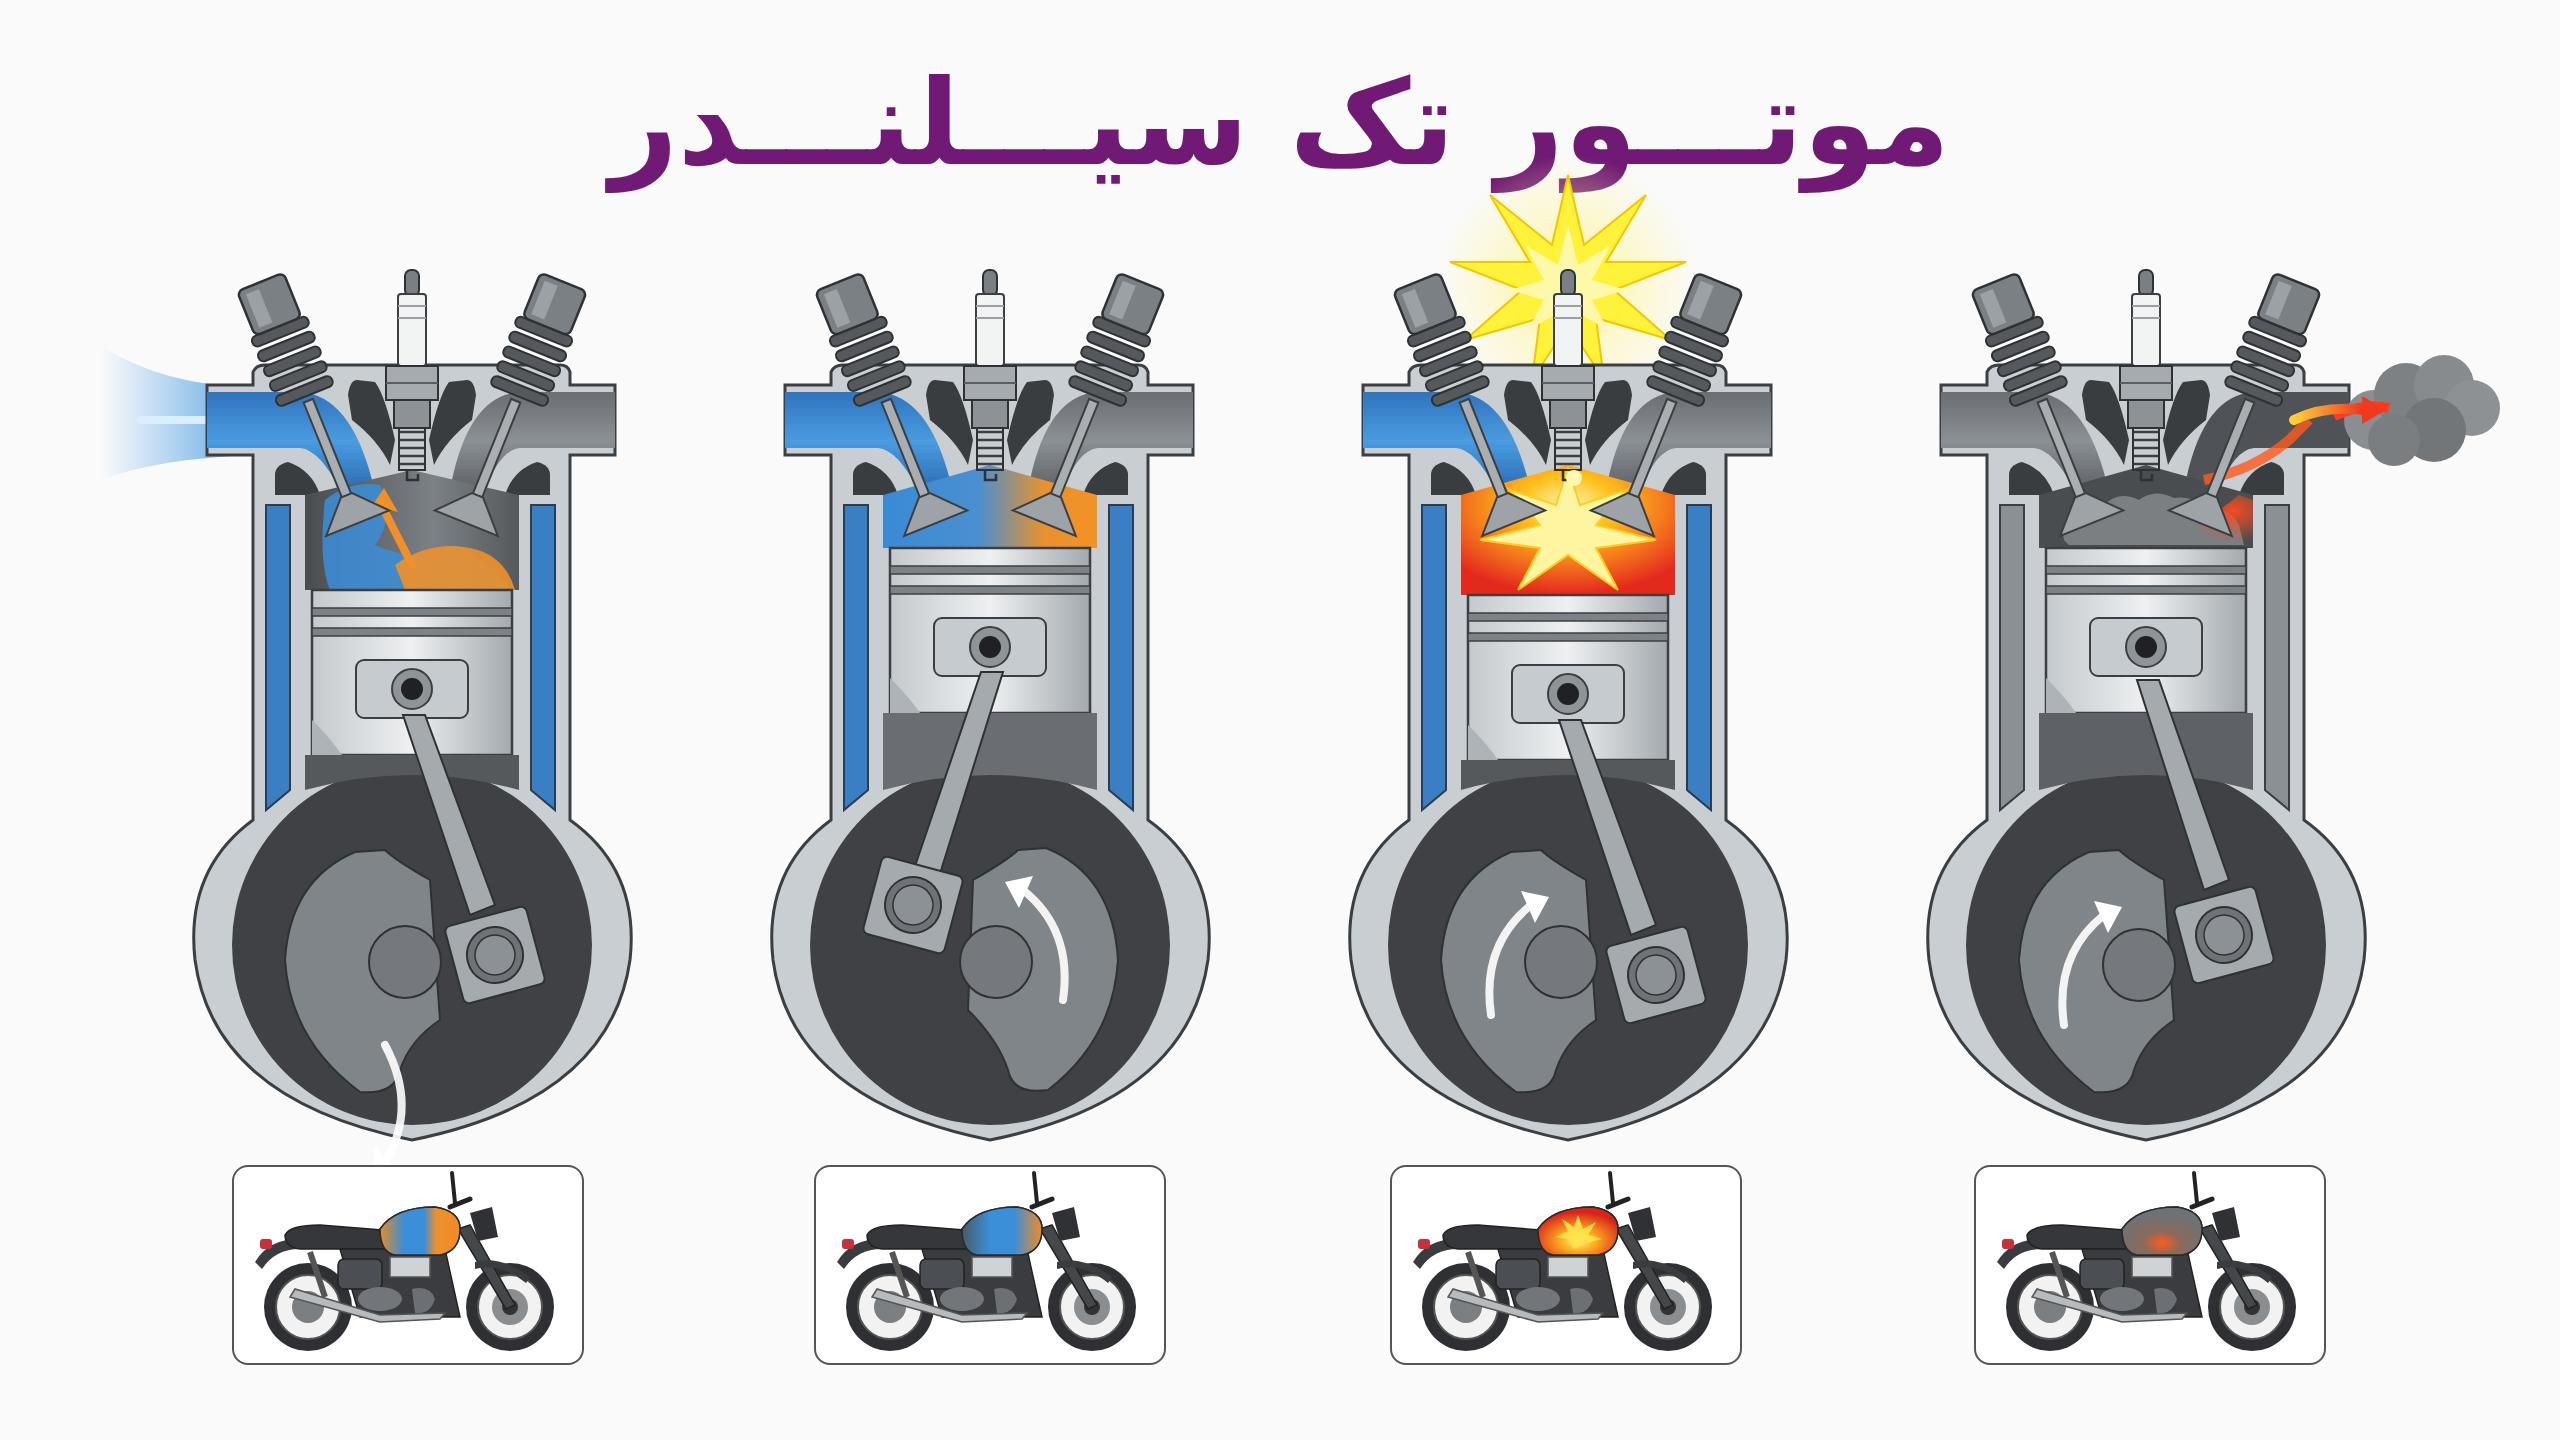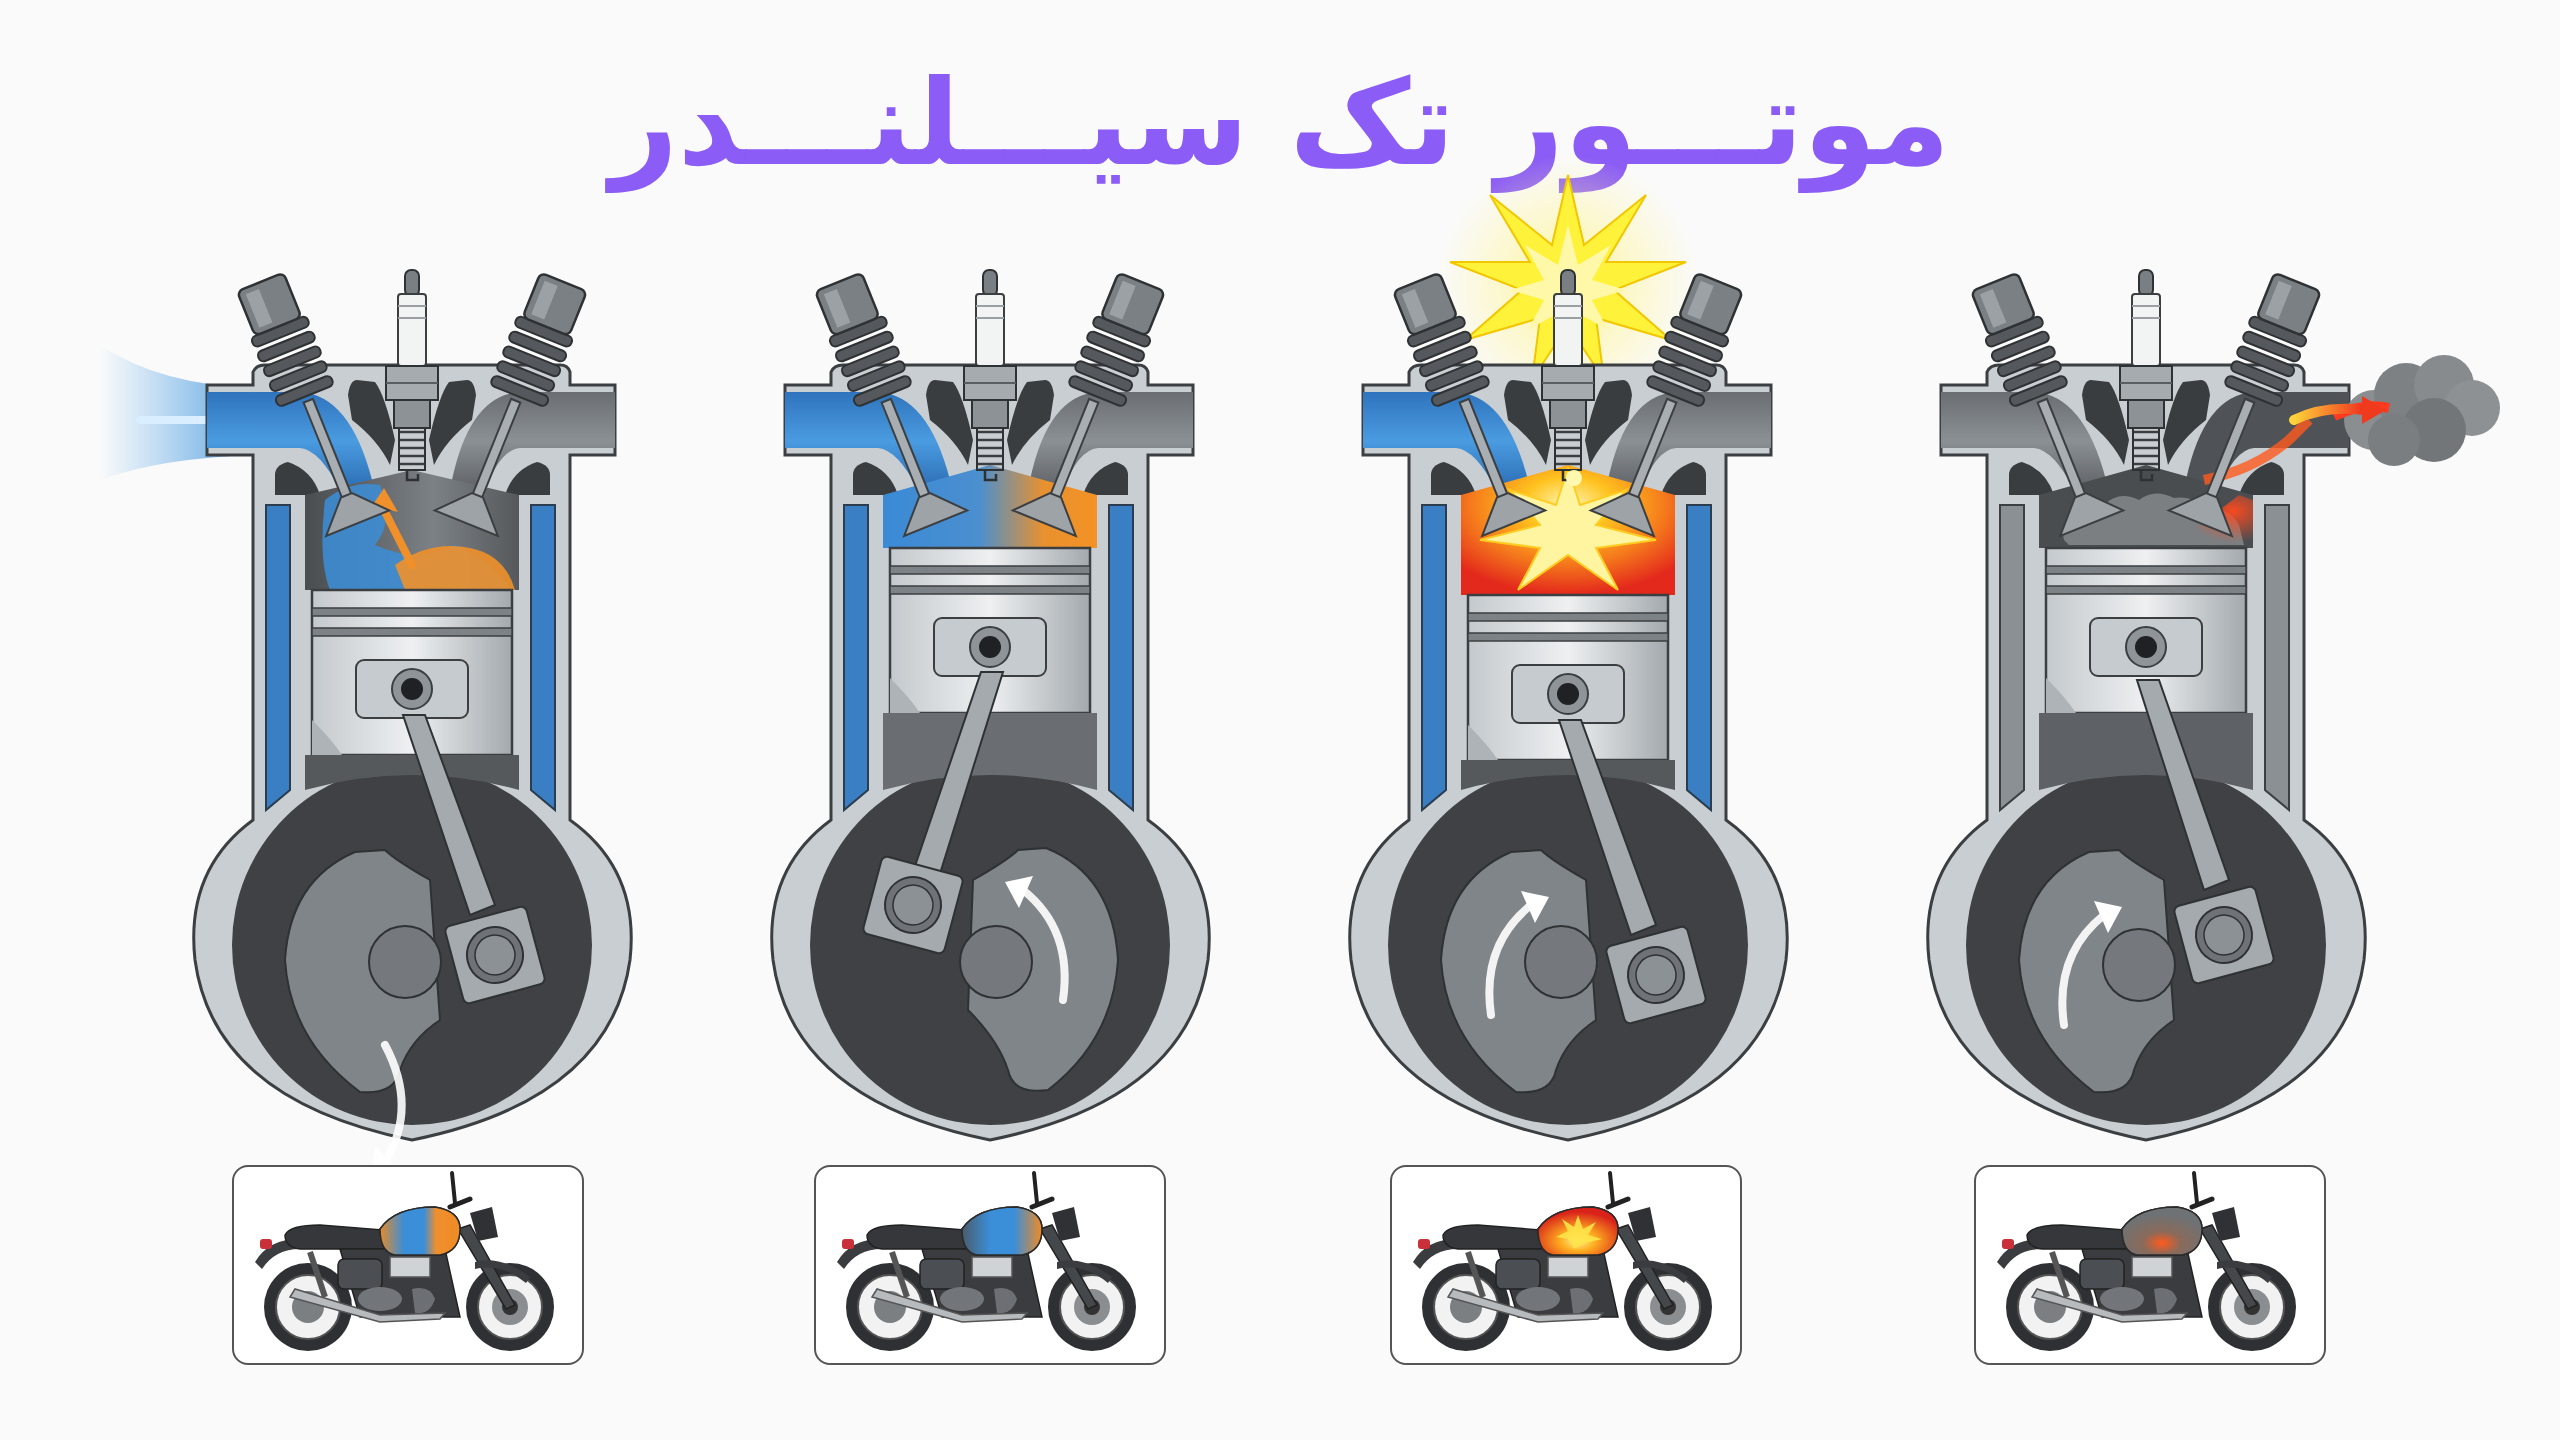--- a/index.html
+++ b/index.html
@@ -5,21 +5,21 @@
   html, body { margin:0; padding:0; }
   body {
     width:2560px; height:1440px; overflow:hidden;
     background:#fafafa;
     font-family:"DejaVu Sans", sans-serif;
     position:relative;
   }
   .title {
     position:absolute; left:0; top:48px; width:2560px; text-align:center;
     font-family:"DejaVu Sans", sans-serif;
-    font-weight:bold; font-size:118px; color:#8b5cf6;
+    font-weight:bold; font-size:118px; color:#701a75;
     direction:rtl; letter-spacing:2px; line-height:150px;
   }
   .stage { position:absolute; left:0; top:0; width:2560px; height:1440px; }
   .thumb {
     position:absolute; top:1165px; width:352px; height:200px;
     border:2.5px solid #555; border-radius:16px; background:#fff;
     box-sizing:border-box; overflow:hidden;
   }
   .thumb svg { position:absolute; left:0; top:0; }
 </style>

